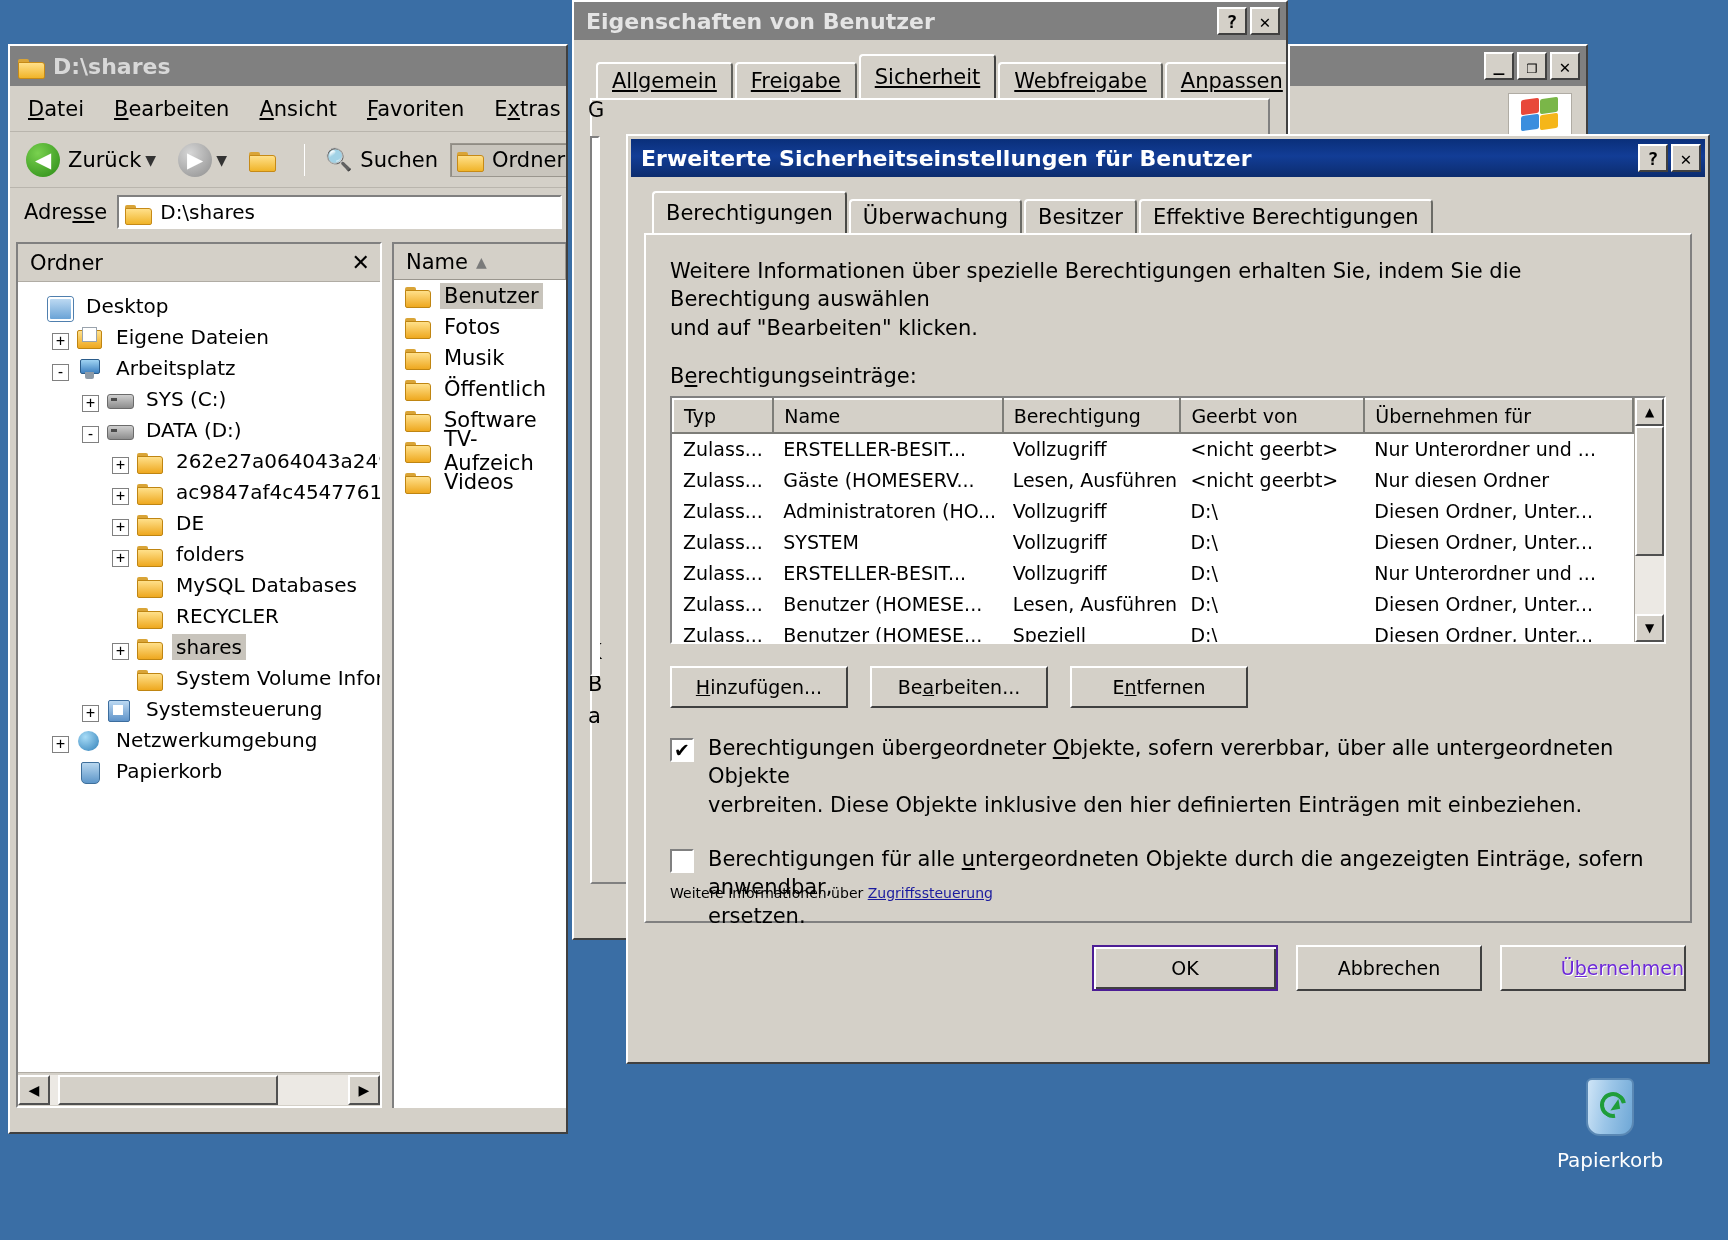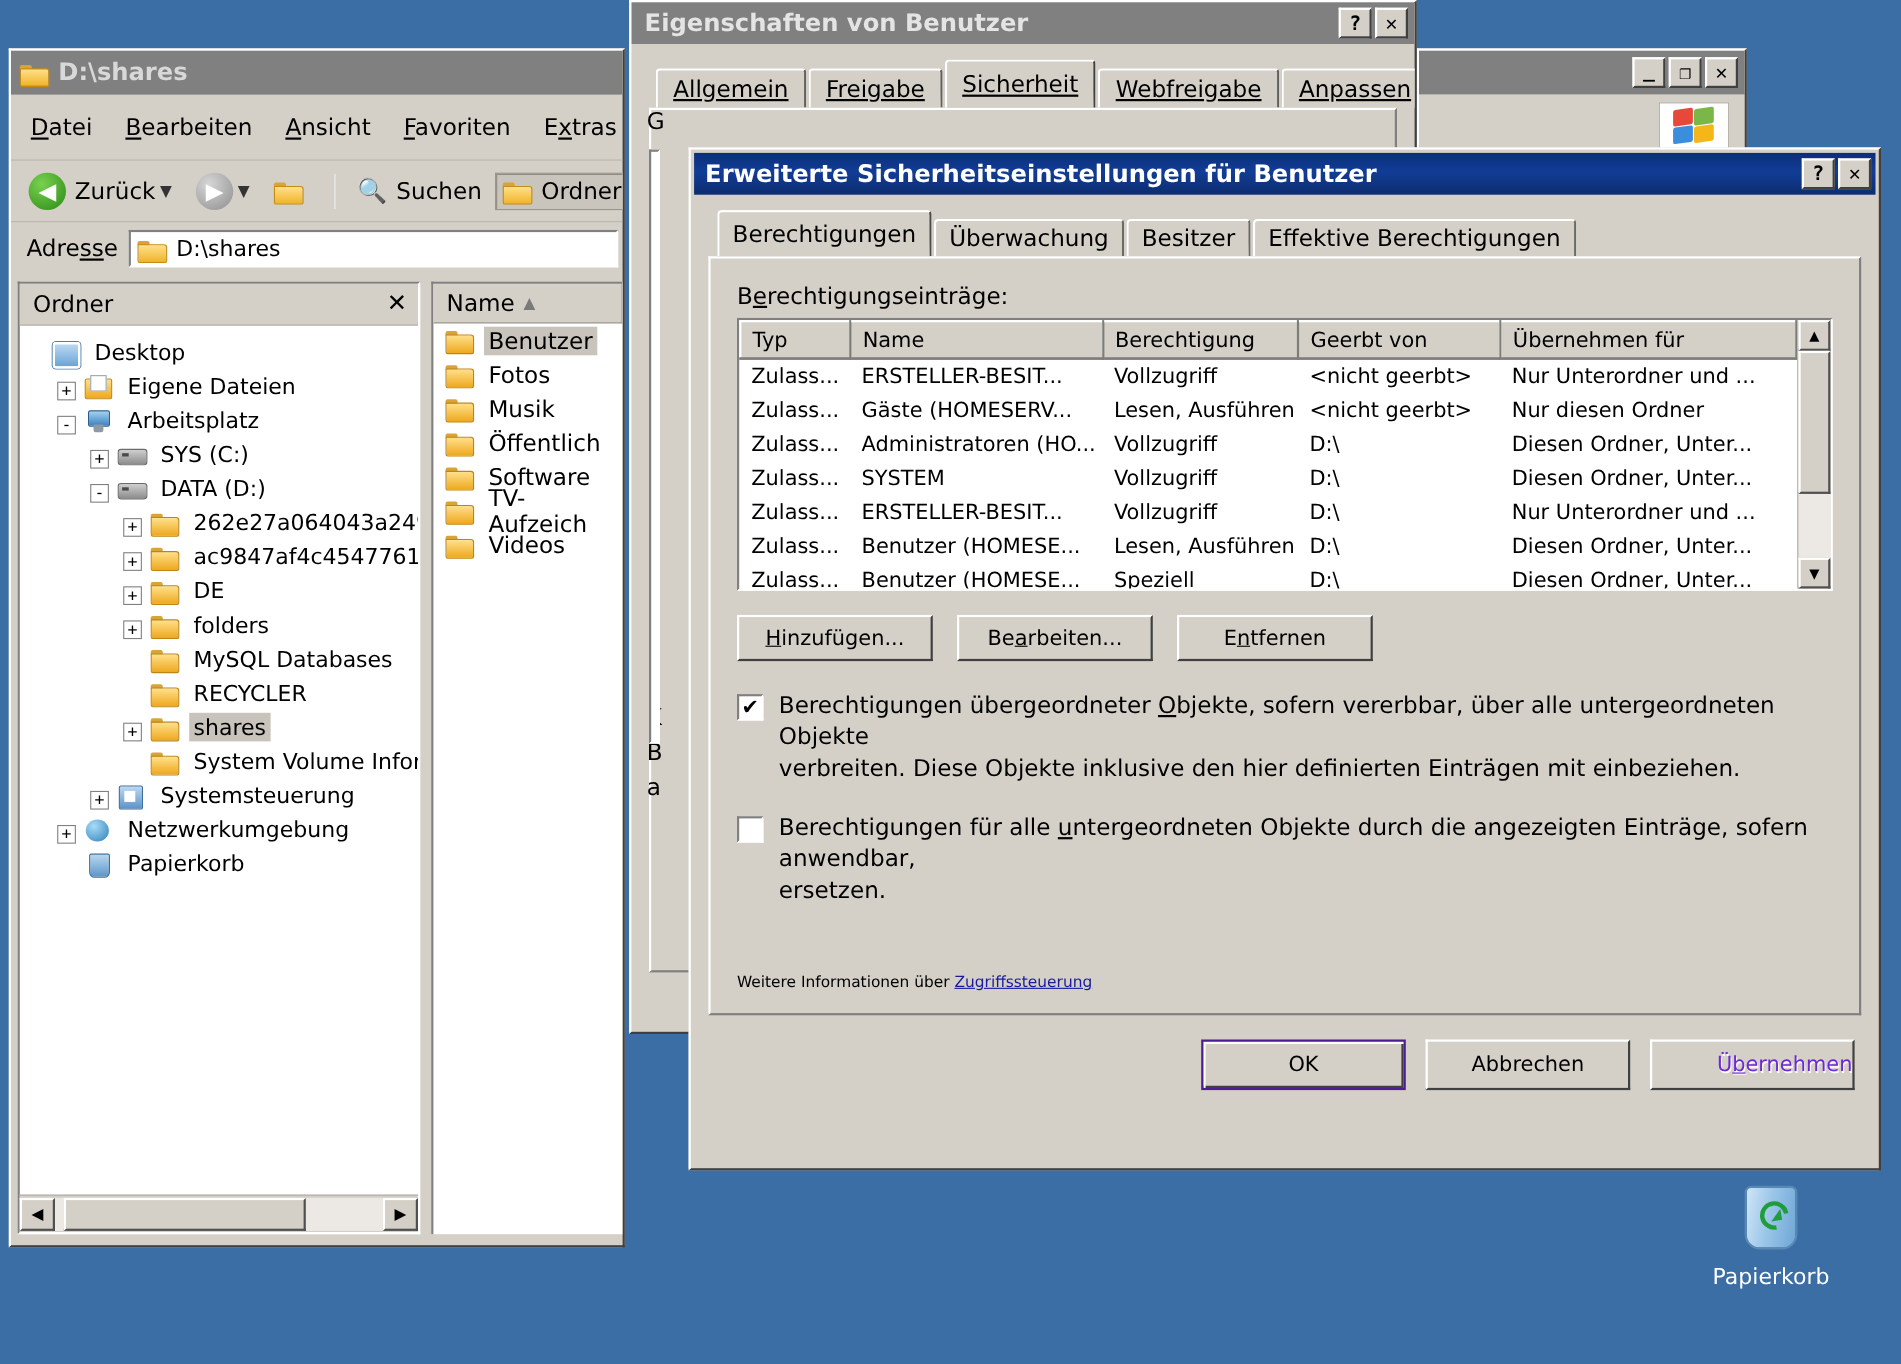--- a/index.html
+++ b/index.html
@@ -52,21 +52,21 @@
   .folder-ico-sm::before {
     content: ""; position: absolute; left: 0; top: 3px; width: 11px; height: 4px;
     background: #d9a437; border-radius: 2px 2px 0 0;
   }
   .folder-ico-sm::after {
     content: ""; position: absolute; left: 0; top: 6px; width: 25px; height: 15px;
     background: linear-gradient(#ffe08a, #f0b429);
     border: 1px solid #c68a17; border-radius: 1px 3px 2px 2px;
   }
   #explorer .menubar {
-    height: 60px; display: flex; align-items: center; gap: 30px;
+    height: 46px; display: flex; align-items: center; gap: 30px;
     padding-left: 18px; font-size: 21px; color: #000;
     border-bottom: 1px solid #b9b5ad;
   }
   #explorer .toolbar {
     height: 56px; display: flex; align-items: center; gap: 6px; padding-left: 10px;
     border-bottom: 1px solid #b9b5ad;
   }
   .tb-item { display: flex; align-items: center; font-size: 21px; padding: 4px 6px; }
   .circ {
     width: 34px; height: 34px; border-radius: 50%; display: flex;
@@ -623,20 +623,24 @@
     </div>
     <div class="tab2">
       <span>Besitzer</span>
     </div>
     <div class="tab2">
       <span>Effektive Berechtigungen</span>
     </div>
   </div>
 
   <div class="panel">
+    <div class="intro">
+      <div>Weitere Informationen über spezielle Berechtigungen erhalten Sie, indem Sie die Berechtigung auswählen</div>
+      <div>und auf "Bearbeiten" klicken.</div>
+    </div>
 
     <div class="entries-label">
       B<span class="u">e</span>rechtigungseinträge:
     </div>
 
     <div class="grid-wrap">
       <div class="grid-main">
         <table class="perm">
           <colgroup>
             <col style="width:97px">

